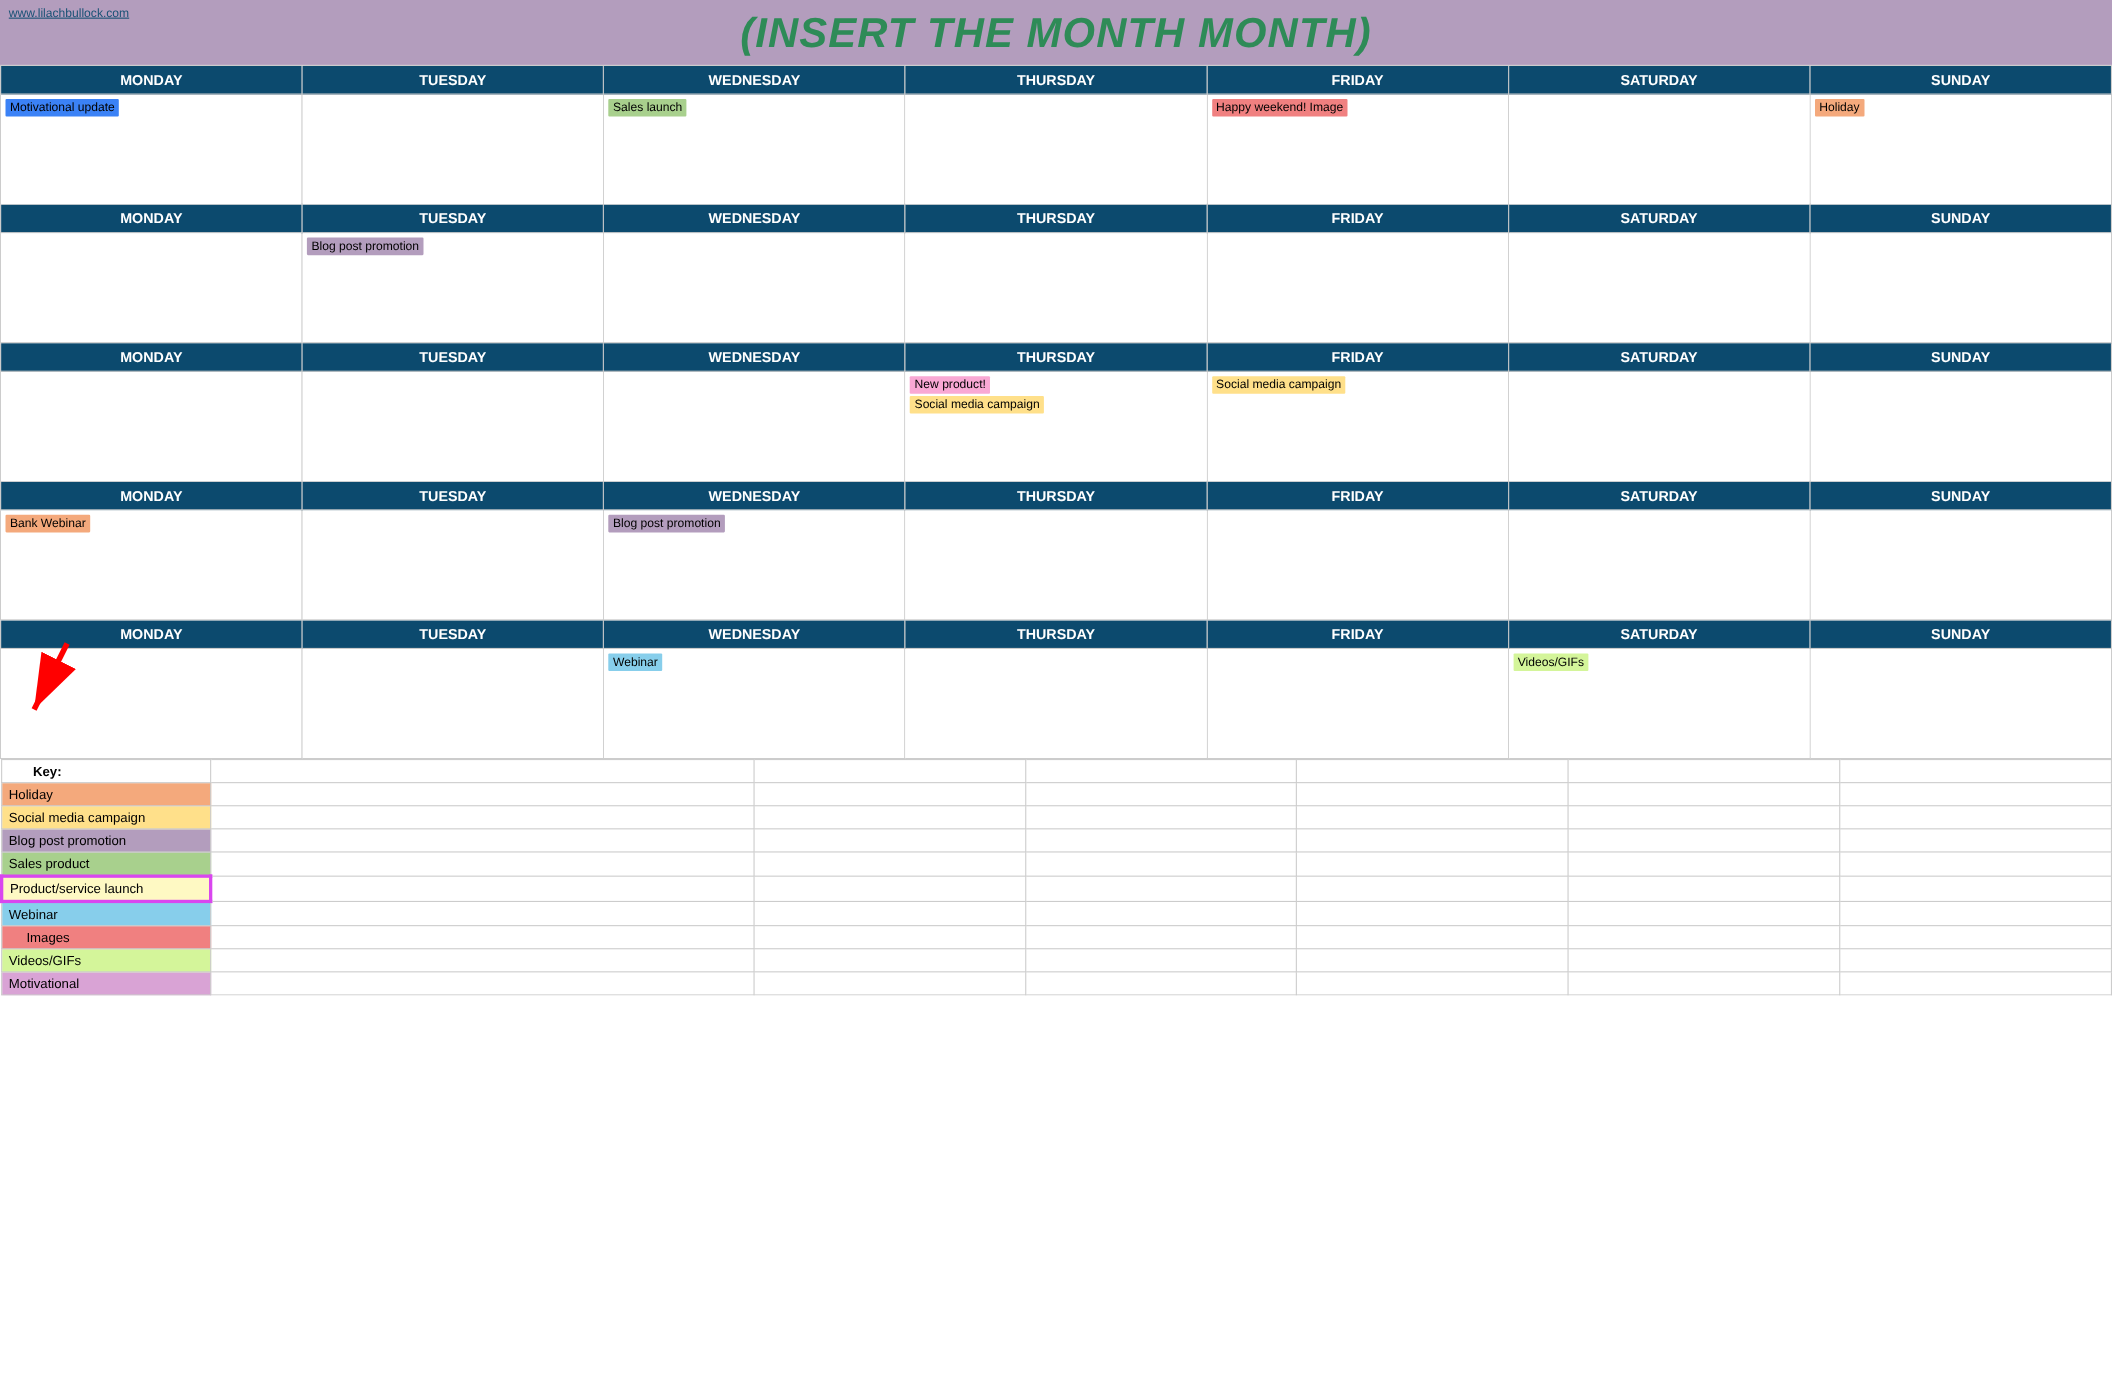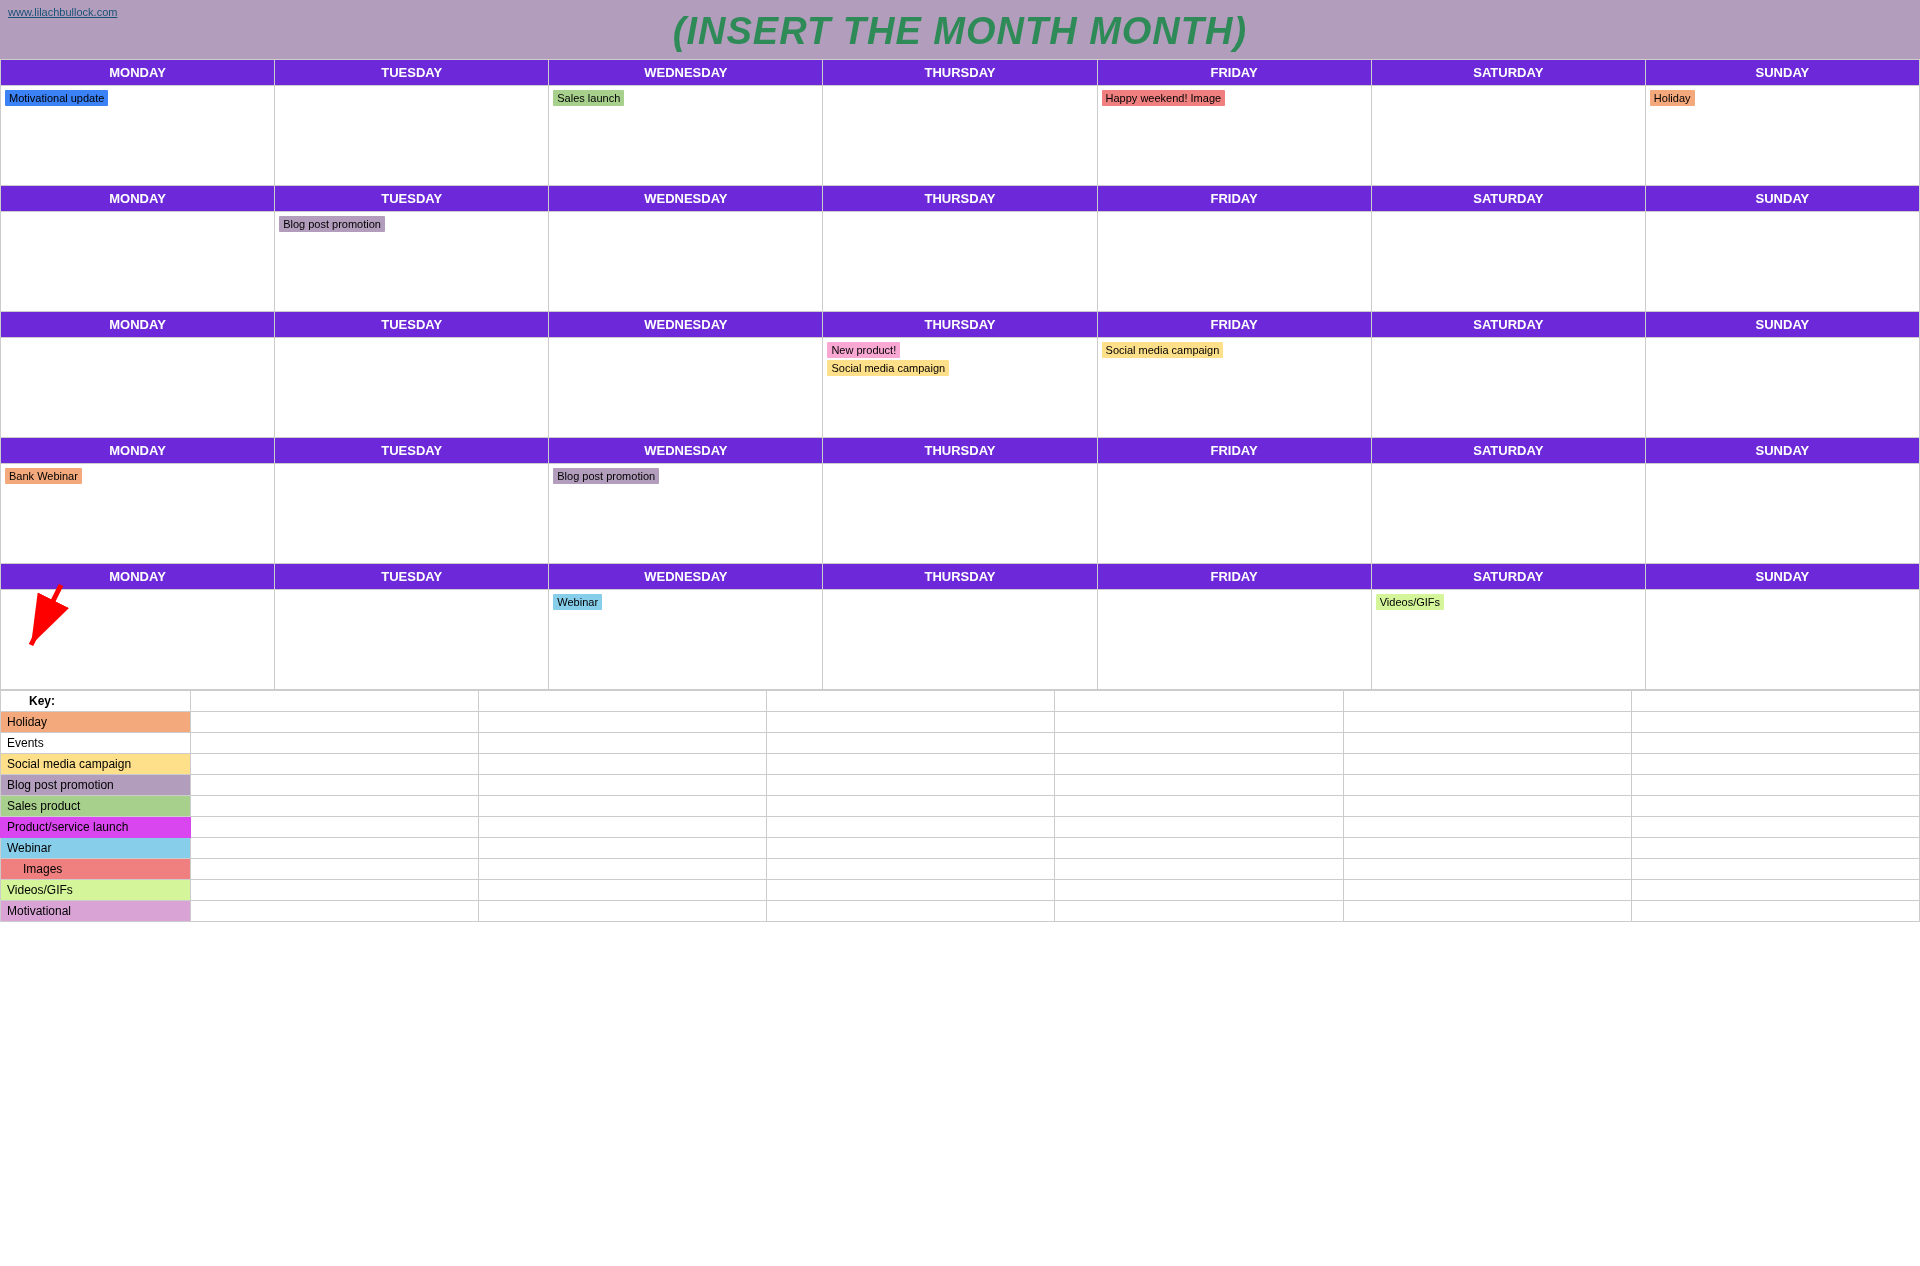--- a/index.html
+++ b/index.html
@@ -27,21 +27,21 @@
       text-decoration: underline;
     }
 
     .calendar-table {
       width: 100%;
       border-collapse: collapse;
       table-layout: fixed;
     }
 
     .day-header {
-      background: #6d28d9;
+      background: #0c4a6e;
       color: #fff;
       font-weight: bold;
       font-size: 13px;
       padding: 5px 6px;
       border: 1px solid #ccc;
     }
 
     .cal-cell {
       border: 1px solid #ccc;
       vertical-align: top;
@@ -255,29 +255,20 @@
   <tr>
     <td class="key-color-cell" style="background:#f4a97c; border:1px solid #ccc; padding:3px 6px;">Holiday</td>
     <td style="border:1px solid #ccc;"></td>
     <td style="border:1px solid #ccc;"></td>
     <td style="border:1px solid #ccc;"></td>
     <td style="border:1px solid #ccc;"></td>
     <td style="border:1px solid #ccc;"></td>
     <td style="border:1px solid #ccc;"></td>
   </tr>
   <tr>
-    <td class="key-color-cell" style="border:1px solid #ccc; padding:3px 6px;">Events</td>
-    <td style="border:1px solid #ccc;"></td>
-    <td style="border:1px solid #ccc;"></td>
-    <td style="border:1px solid #ccc;"></td>
-    <td style="border:1px solid #ccc;"></td>
-    <td style="border:1px solid #ccc;"></td>
-    <td style="border:1px solid #ccc;"></td>
-  </tr>
-  <tr>
     <td class="key-color-cell" style="background:#ffe08a; border:1px solid #ccc; padding:3px 6px;">Social media campaign</td>
     <td style="border:1px solid #ccc;"></td>
     <td style="border:1px solid #ccc;"></td>
     <td style="border:1px solid #ccc;"></td>
     <td style="border:1px solid #ccc;"></td>
     <td style="border:1px solid #ccc;"></td>
     <td style="border:1px solid #ccc;"></td>
   </tr>
   <tr>
     <td class="key-color-cell" style="background:#b39dbd; border:1px solid #ccc; padding:3px 6px;">Blog post promotion</td>
@@ -291,21 +282,21 @@
   <tr>
     <td class="key-color-cell" style="background:#a8d08d; border:1px solid #ccc; padding:3px 6px;">Sales product</td>
     <td style="border:1px solid #ccc;"></td>
     <td style="border:1px solid #ccc;"></td>
     <td style="border:1px solid #ccc;"></td>
     <td style="border:1px solid #ccc;"></td>
     <td style="border:1px solid #ccc;"></td>
     <td style="border:1px solid #ccc;"></td>
   </tr>
   <tr>
-    <td class="key-color-cell" style="background:#d946ef; border:1px solid #d946ef; padding:3px 6px;margin-left:36px;">Product/service launch</td>
+    <td class="key-color-cell" style="background:#fef9c3; border:3px solid #d946ef; padding:3px 6px;margin-left:36px;">Product/service launch</td>
     <td style="border:1px solid #ccc;"></td>
     <td style="border:1px solid #ccc;"></td>
     <td style="border:1px solid #ccc;"></td>
     <td style="border:1px solid #ccc;"></td>
     <td style="border:1px solid #ccc;"></td>
     <td style="border:1px solid #ccc;"></td>
   </tr>
   <tr>
     <td class="key-color-cell" style="background:#87ceeb; border:1px solid #ccc; padding:3px 6px;">Webinar</td>
     <td style="border:1px solid #ccc;"></td>

